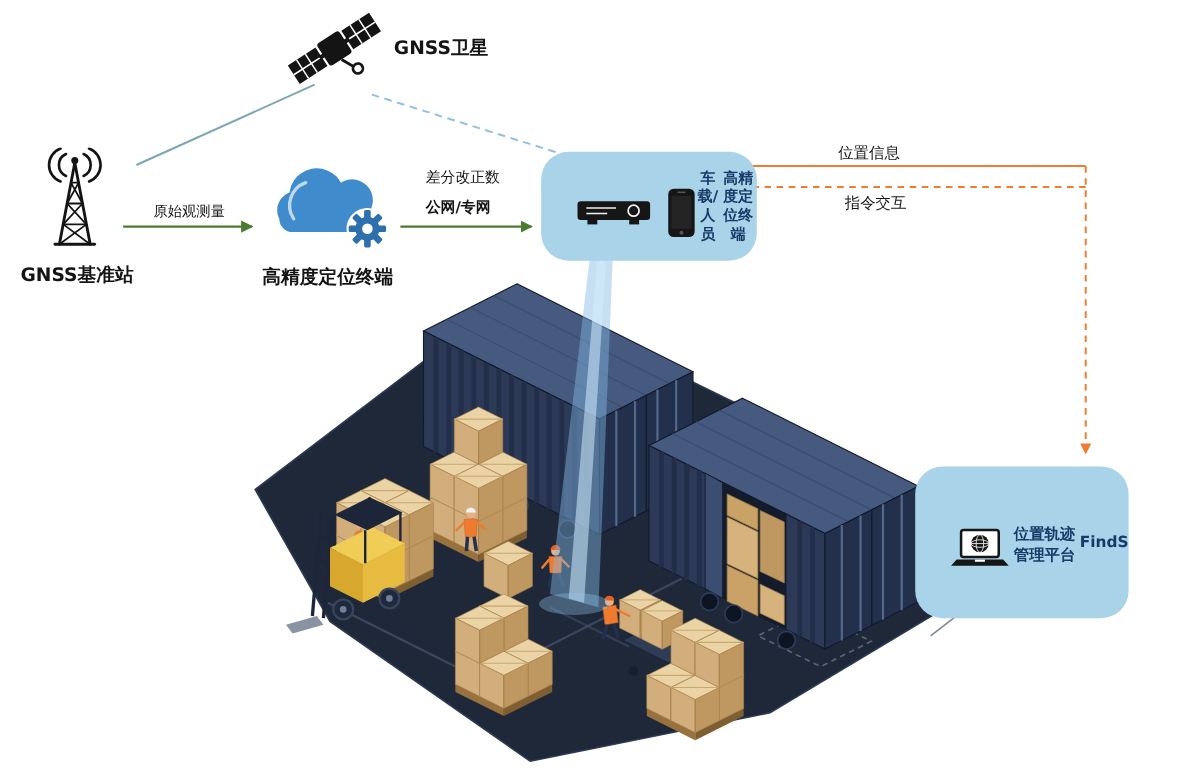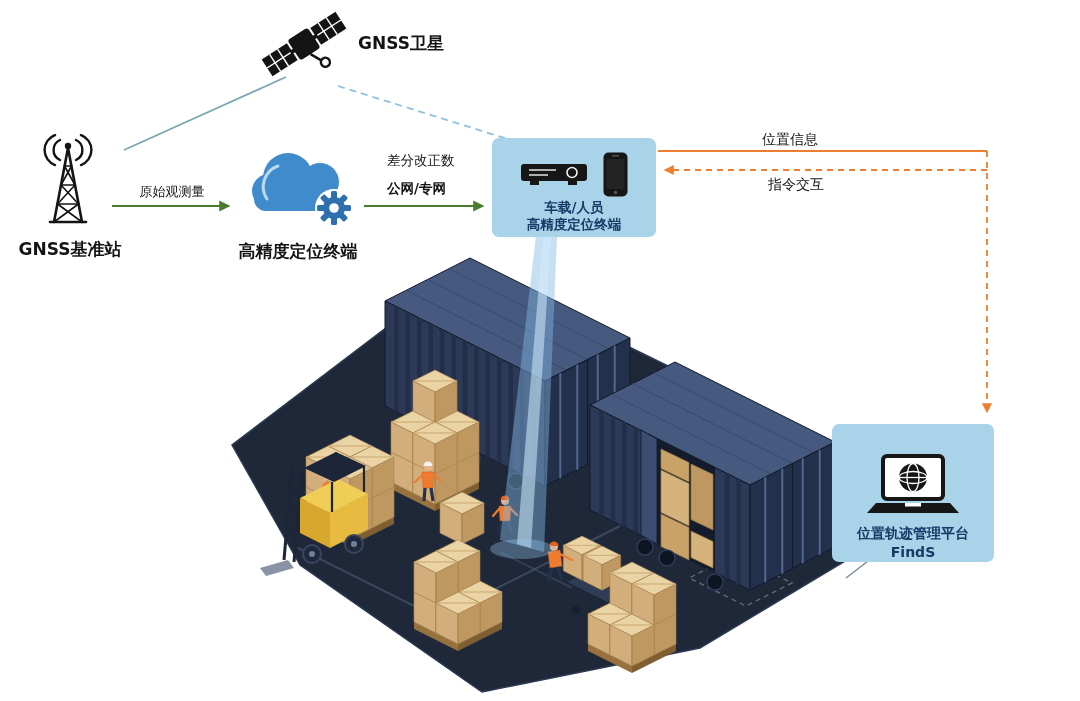--- a/index.html
+++ b/index.html
@@ -3,21 +3,21 @@
 <meta charset="utf-8">
 <style>
   html,body{margin:0;padding:0;background:#fff;}
   .stage{position:relative;width:1080px;height:701px;margin:0 auto;background:#fff;overflow:hidden;
          font-family:"DejaVu Sans","Liberation Sans",sans-serif;color:#1a1a1a;}
   .abs{position:absolute;}
   .lbl{position:absolute;white-space:nowrap;color:#141414;}
   .lbl.c{text-align:center;}
   .node-title{font-size:17px;font-weight:700;}
   .edge-lbl{font-size:13px;font-weight:400;}
-  .panel{position:absolute;background:#a9d3e9;border-radius:7px;display:flex;flex-direction:column;align-items:center;}
+  .panel{position:absolute;background:#a9d3e9;border-radius:25px;display:flex;flex-direction:row;align-items:center;padding-left:32px;}
   .panel .t{font-size:13.5px;font-weight:700;color:#173a66;line-height:17px;text-align:center;}
   #finds-panel .t{font-size:14px;line-height:19px;}
   .icon-row{display:flex;align-items:center;gap:12px;margin-top:11px;height:50px;}
   svg{display:block;}
 </style>
 </head>
 <body>
 
 <div class="stage">
 

